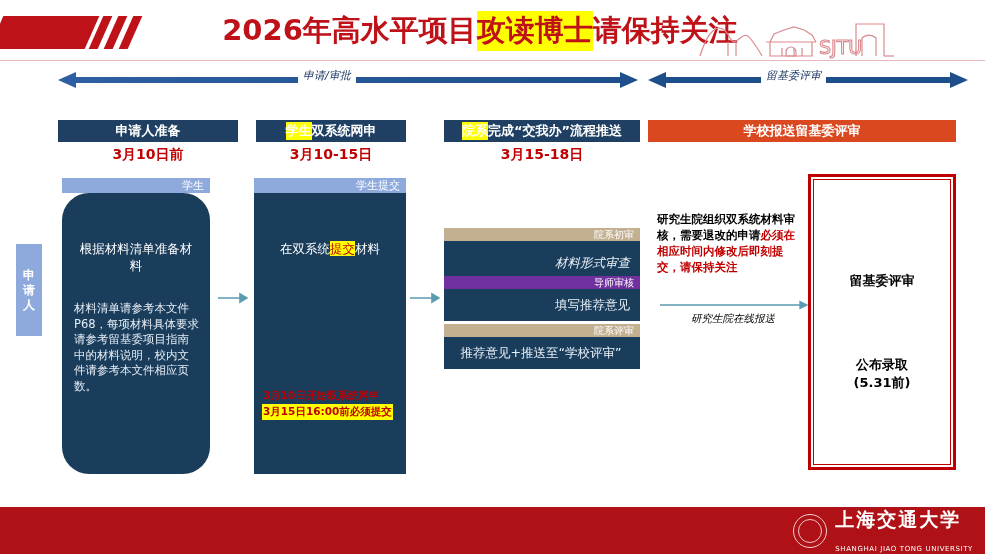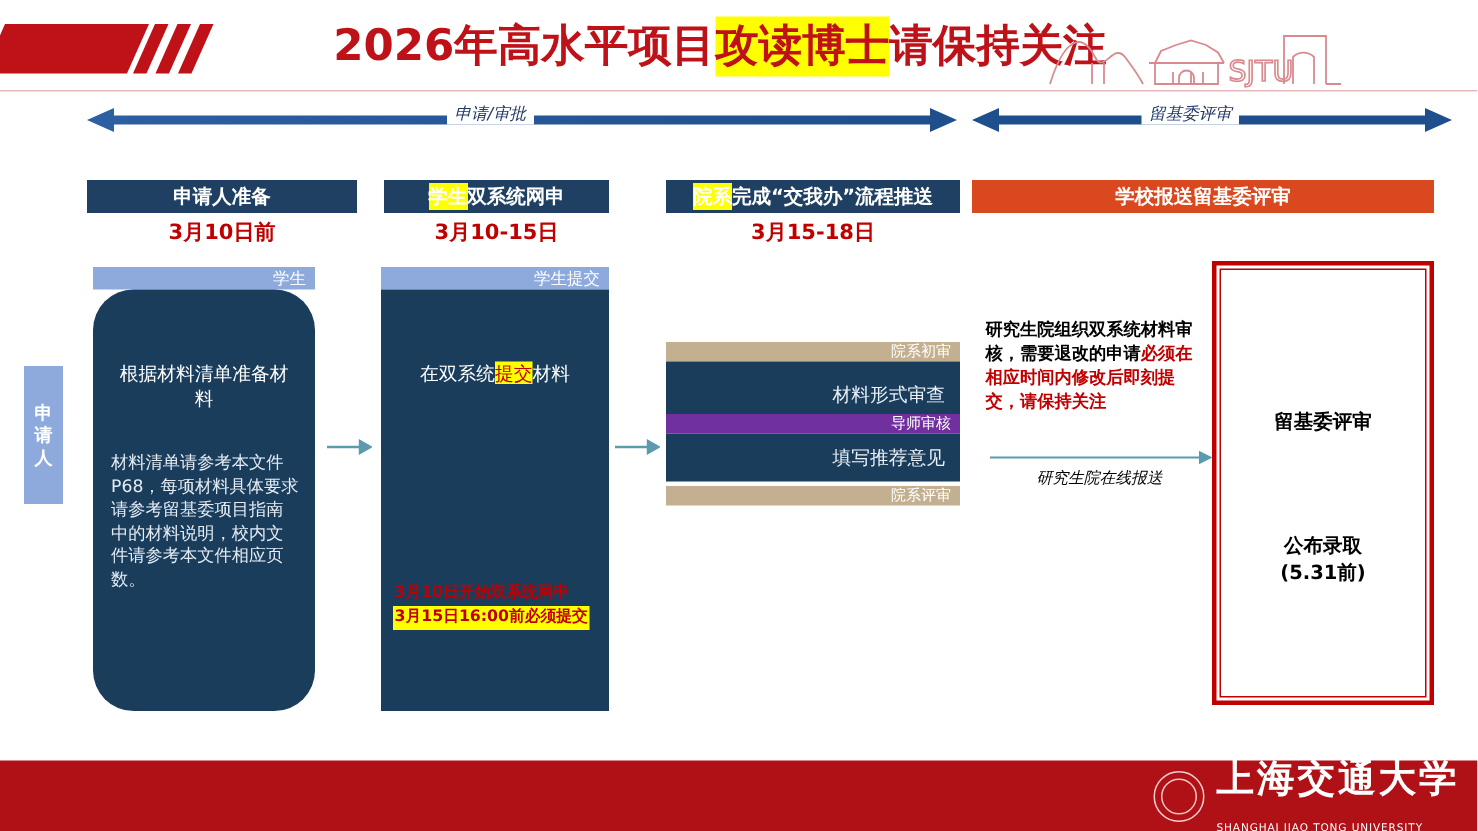--- a/index.html
+++ b/index.html
@@ -166,21 +166,21 @@
   }
   .logo-seal {
     width: 32px; height: 32px; border-radius: 50%;
     border: 1.6px solid #f3cfd1; position: relative; flex: none;
   }
   .logo-seal::after {
     content: ""; position: absolute; left: 4px; top: 4px; right: 4px; bottom: 4px;
     border: 1px solid #f0c4c6; border-radius: 50%;
   }
   .logo-text { color: #ffffff; line-height: 1.1; }
-  .logo-cn { font-size: 25px; font-weight: bold; letter-spacing: 2px; }
+  .logo-cn { font-size: 19px; font-weight: bold; letter-spacing: 2px; }
   .logo-en { font-size: 7px; letter-spacing: 0.6px; margin-top: 16px; }
 </style>
 </head>
 <body>
 
 <div class="header">
   <div class="hdr-parallelogram"></div>
   <div class="hdr-slash s1"></div>
   <div class="hdr-slash s2"></div>
   <div class="hdr-slash s3"></div>
@@ -281,30 +281,31 @@
     </div>
   </div>
 </div>
 
 <svg style="position:absolute; left:410px; top:292px; width:30px; height:12px;" viewBox="0 0 30 12">
   <path d="M0 6 L22 6 M22 2 L29 6 L22 10 Z" stroke="#5b9bb0" stroke-width="1.6" fill="#5b9bb0"></path>
 </svg>
 
 <div class="sbox" style="left:444px; top:228px; width:196px;">
   <div class="sbox-cap tan">院系初审</div>
-  <div class="sbox-body" style="height:44px;">材料形式审查</div>
+  <div class="sbox-body" style="height:44px;font-style:italic;">材料形式审查</div>
 </div>
 
 <div class="sbox" style="left:444px; top:276px; width:196px;">
   <div class="sbox-cap purple">导师审核</div>
   <div class="sbox-body" style="height:32px;">填写推荐意见</div>
 </div>
 
 <div class="sbox" style="left:444px; top:324px; width:196px;">
   <div class="sbox-cap tan">院系评审</div>
+  <div class="sbox-body center" style="height:32px;">推荐意见+推送至“学校评审”</div>
 </div>
 
 <div class="rnote">
   <span>研究生院组织双系统材料审核，需要退改的申请</span><span class="red">必须在相应时间内修改后即刻提交，请保持关注</span>
 </div>
 
 <svg style="position:absolute; left:660px; top:300px; width:148px; height:10px;" viewBox="0 0 148 10">
   <path d="M0 5 L140 5 M140 1.5 L147 5 L140 8.5 Z" stroke="#5b9bb0" stroke-width="1.3" fill="#5b9bb0"></path>
 </svg>
 <div class="rnote-sub">研究生院在线报送</div>

